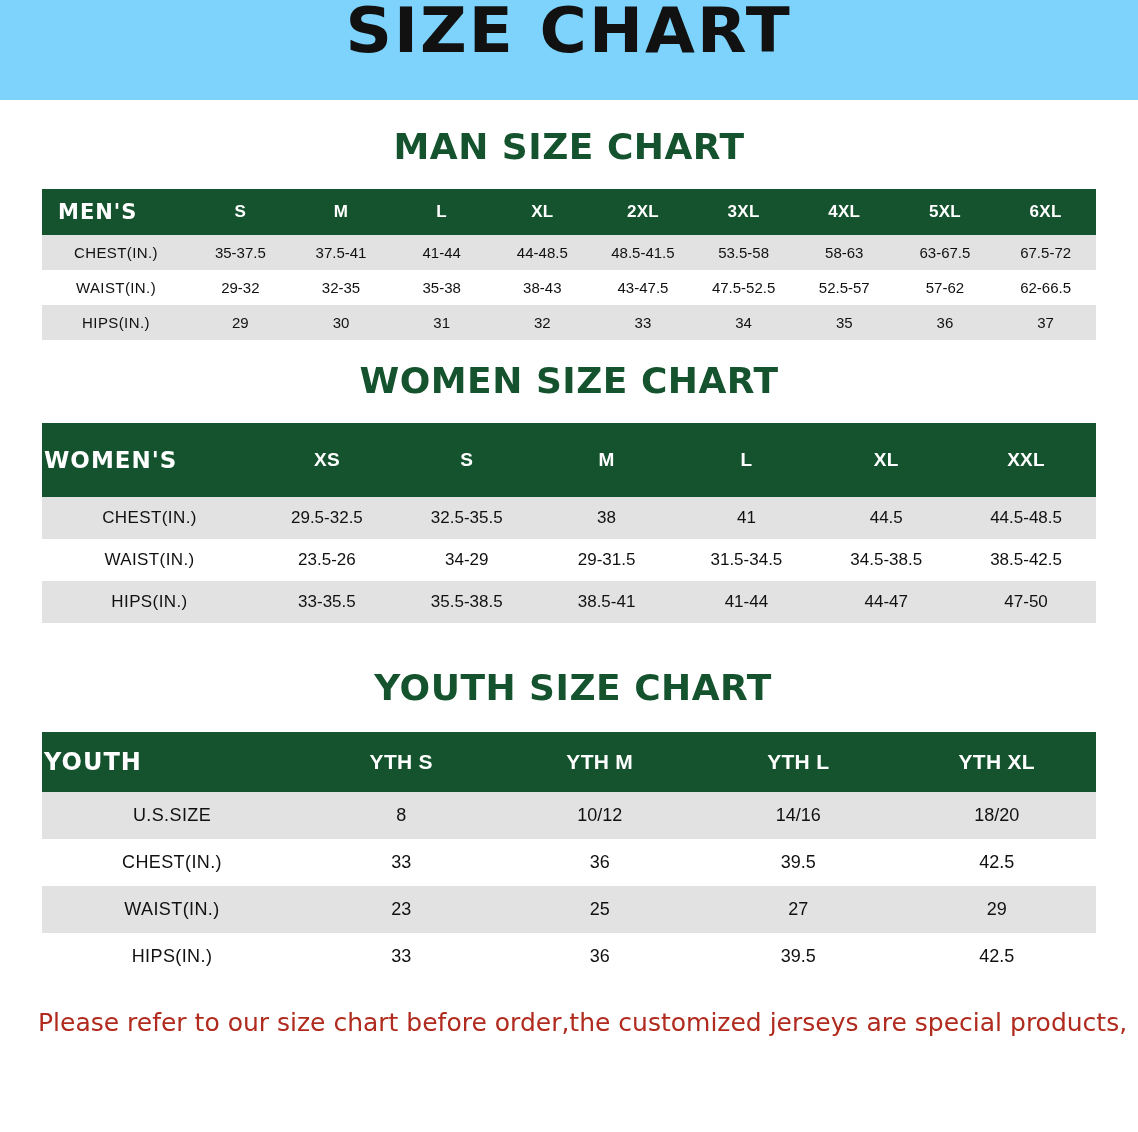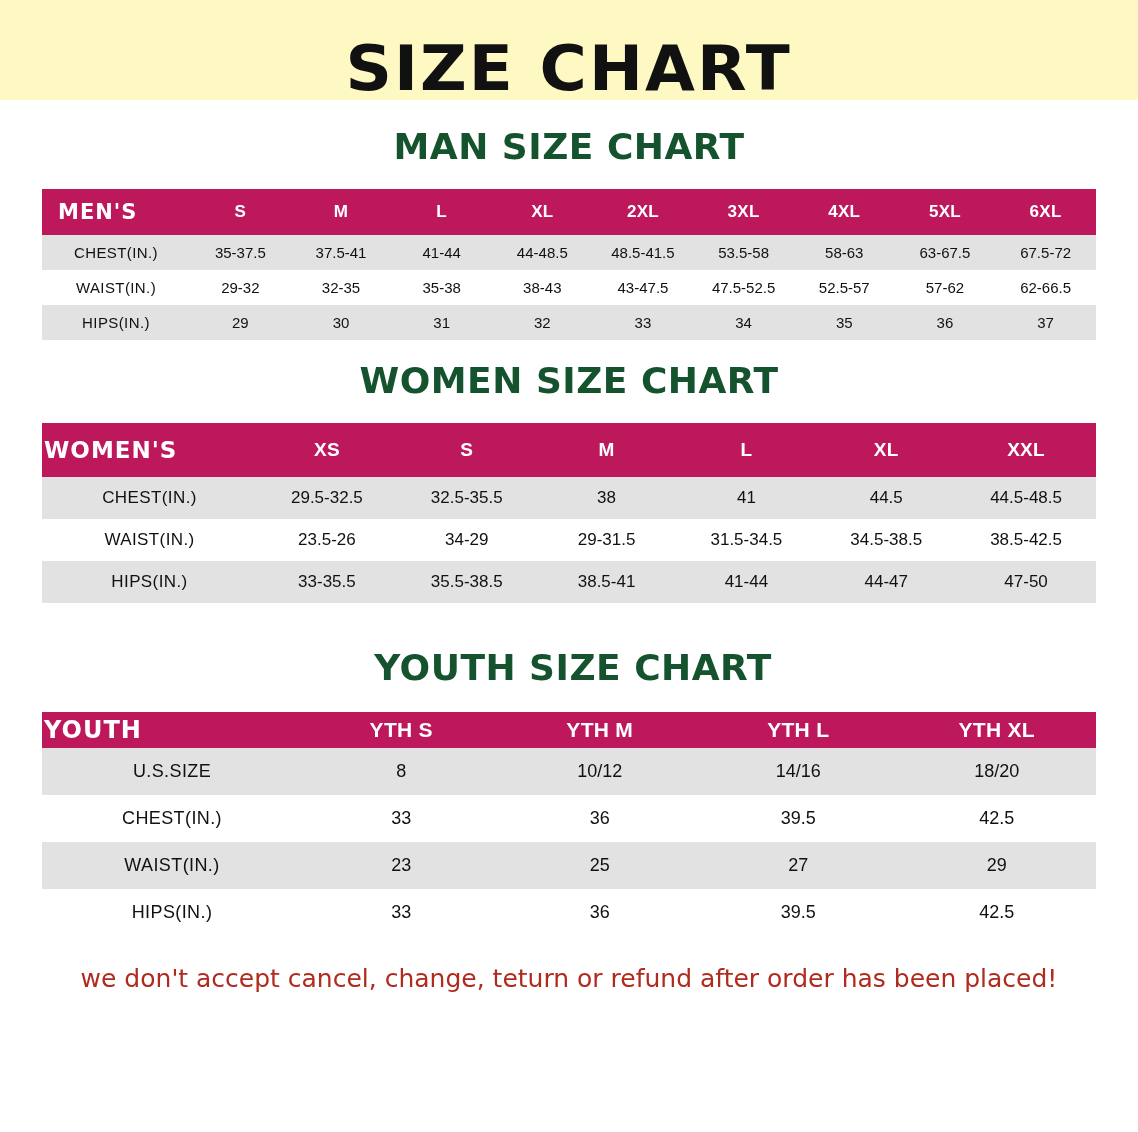--- a/index.html
+++ b/index.html
@@ -11,24 +11,24 @@
   body {
     width: 1138px;
     height: 1132px;
     font-family: "Liberation Sans", sans-serif;
     color: #111111;
     overflow: hidden;
   }
 
   
   .banner {
-    background: #fef9c3;
+    background: #7dd3fc;
     height: 100px;
     display: flex;
-    align-items: flex-end;
+    align-items: flex-start;
     justify-content: center;
   }
   .banner-title {
     font-family: "DejaVu Sans", sans-serif;
     font-weight: 700;
     font-size: 62px;
     letter-spacing: 2px;
     color: #111111;
     line-height: 1;
     transform: scaleX(1.04);
@@ -50,21 +50,21 @@
   
   .table-wrap {
     margin: 0 42px;
   }
   table {
     width: 100%;
     border-collapse: collapse;
     table-layout: fixed;
   }
   thead th {
-    background: #be185d;
+    background: #14532d;
     color: #ffffff;
     font-weight: 700;
     font-size: 17px;
     padding: 11px 2px;
     text-align: center;
     letter-spacing: 0.3px;
   }
   thead th.rowlabel {
     text-align: left;
     padding-left: 16px;
@@ -84,27 +84,27 @@
     letter-spacing: 0.4px;
   }
   tr.shade td { background: #e2e2e2; }
   tr.plain td { background: #ffffff; }
 
   
   #men-table thead th.rowlabel { width: 148px; }
   #men-table tbody td.rowlabel { text-align: center; }
 
   
-  #women-table thead th { font-size: 19px; padding: 14px 2px; }
+  #women-table thead th { font-size: 19px; padding: 24px 2px; }
   #women-table thead th.rowlabel { width: 215px; font-size: 23px; }
   #women-table tbody td { font-size: 17px; padding: 11px 2px; }
   #women-table tbody td.rowlabel { text-align: center; font-size: 17px; }
 
   
-  #youth-table thead th { font-size: 21px; padding: 4px 2px; }
+  #youth-table thead th { font-size: 21px; padding: 16px 2px; }
   #youth-table thead th.rowlabel { width: 260px; font-size: 24px; }
   #youth-table tbody td { font-size: 18px; padding: 13px 10px; }
   #youth-table tbody td.rowlabel { text-align: center; font-size: 18px; }
 
   
   .note {
     margin: 26px 38px 0 38px;
     color: #b02a1e;
     font-size: 25px;
     line-height: 1.35;
@@ -263,14 +263,14 @@
         <td>33</td>
         <td>36</td>
         <td>39.5</td>
         <td>42.5</td>
       </tr>
     </tbody>
   </table>
 </div>
 
 <div class="note">
-  <div>we don't accept cancel, change, teturn or refund after order has been placed!</div>
+  <div>Please refer to our size chart before order,the customized jerseys are special products,</div>
 </div>
 
 </body></html>

